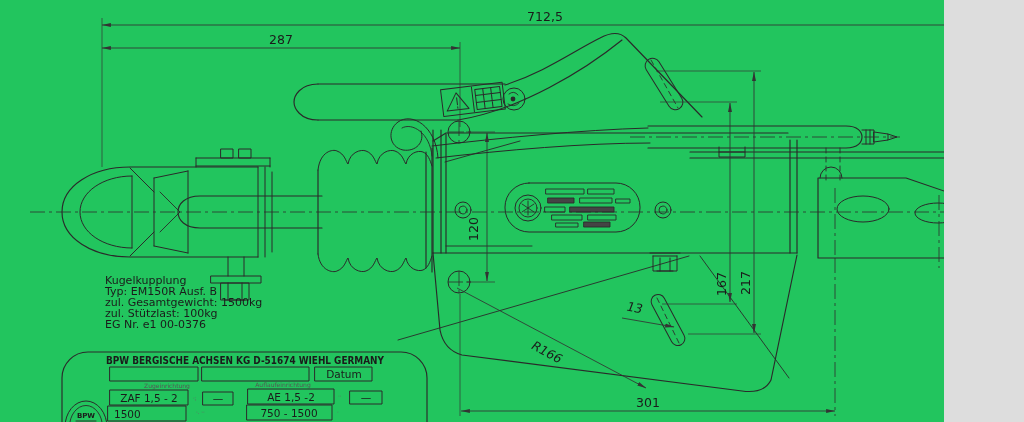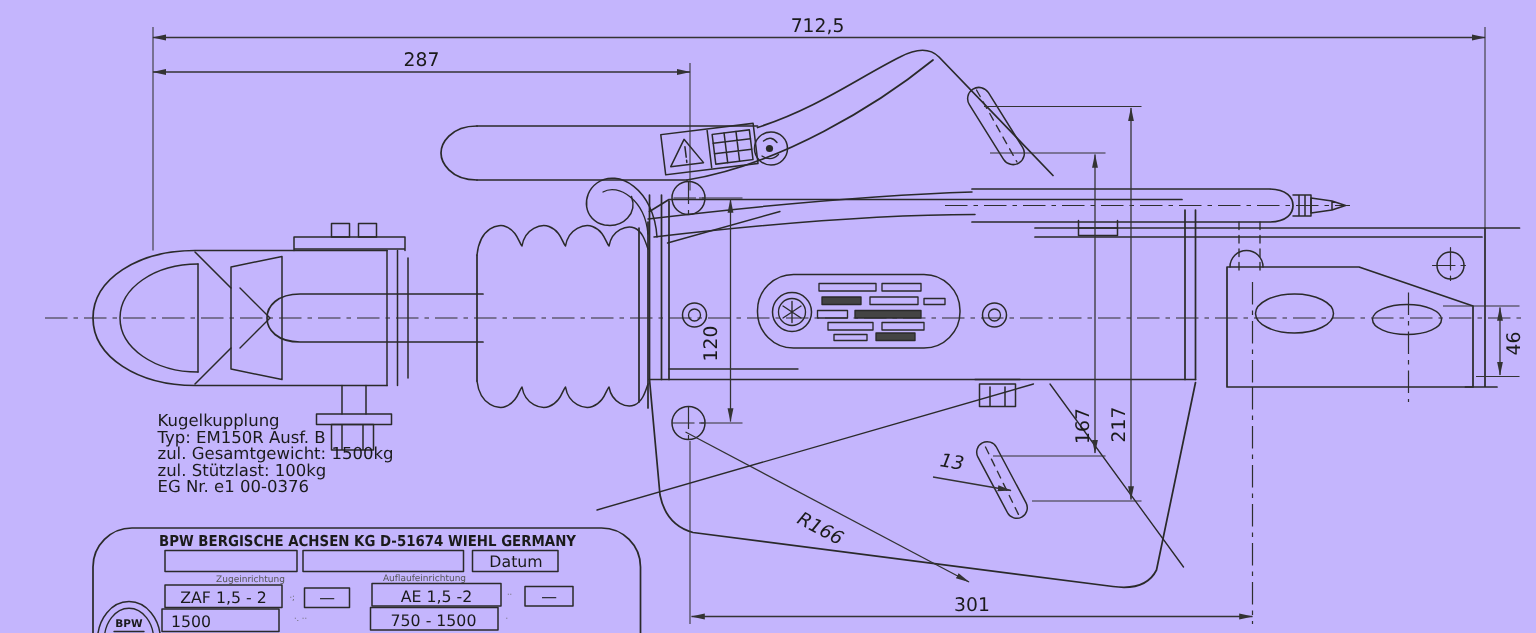--- a/index.html
+++ b/index.html
@@ -1,16 +1,16 @@
 <!DOCTYPE html>
 <html><head>
 <meta charset="utf-8">
 <style>
   html,body{margin:0;padding:0;background:#ddd;}
-  .sheet{width:1024px;height:422px;background:#c4b5fd;position:relative;overflow:hidden;}
+  .sheet{width:944px;height:422px;background:#22c55e;position:relative;overflow:hidden;}
   svg{display:block;}
   .ol{stroke:#2a2a2a;fill:none;stroke-width:1.15;stroke-linecap:round;stroke-linejoin:round;}
   .th{stroke-width:1;}
   .fine{stroke-width:.9;}
   .cl{stroke:#2e2e2e;stroke-width:.8;fill:none;stroke-dasharray:15 4 3 4;}
   .hid{stroke:#2e2e2e;stroke-width:.9;fill:none;stroke-dasharray:5 4;}
   .dim{stroke:#333;stroke-width:.85;fill:none;}
   .ext{stroke:#333;stroke-width:.7;fill:none;}
   text{fill:#1b1b1b;font-family:"DejaVu Sans",sans-serif;}
   .dtx{font-size:12.5px;}

